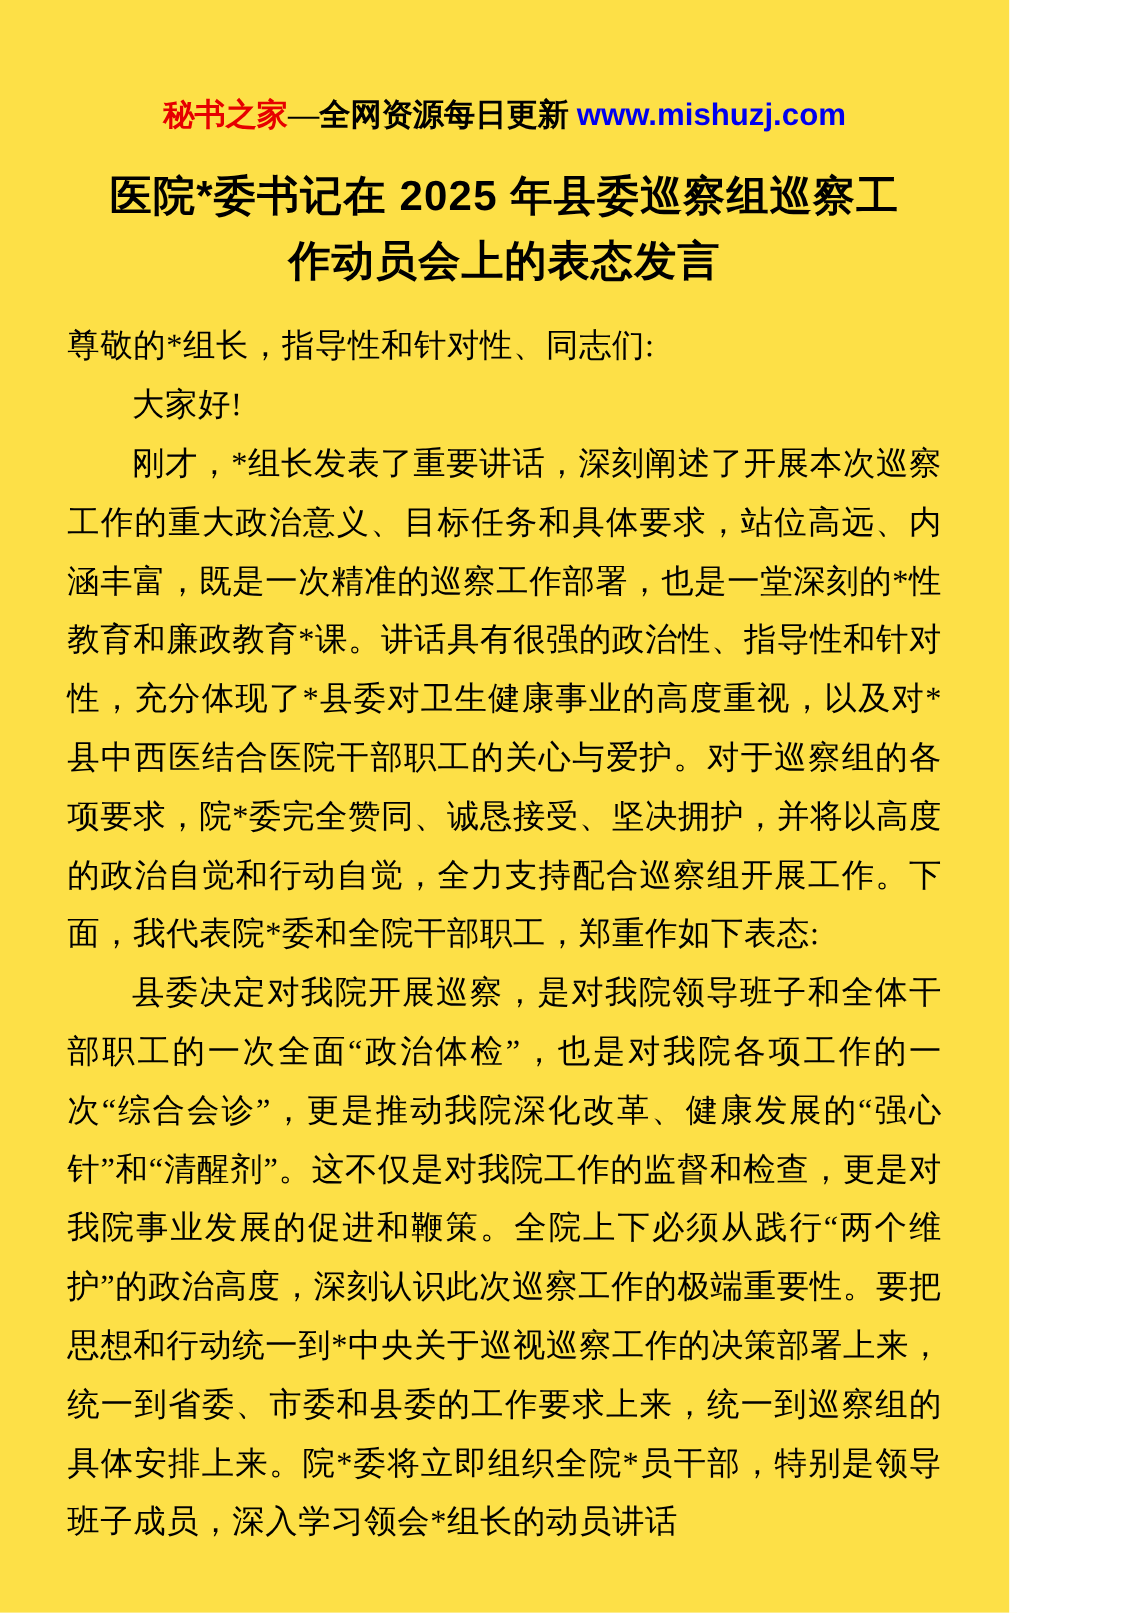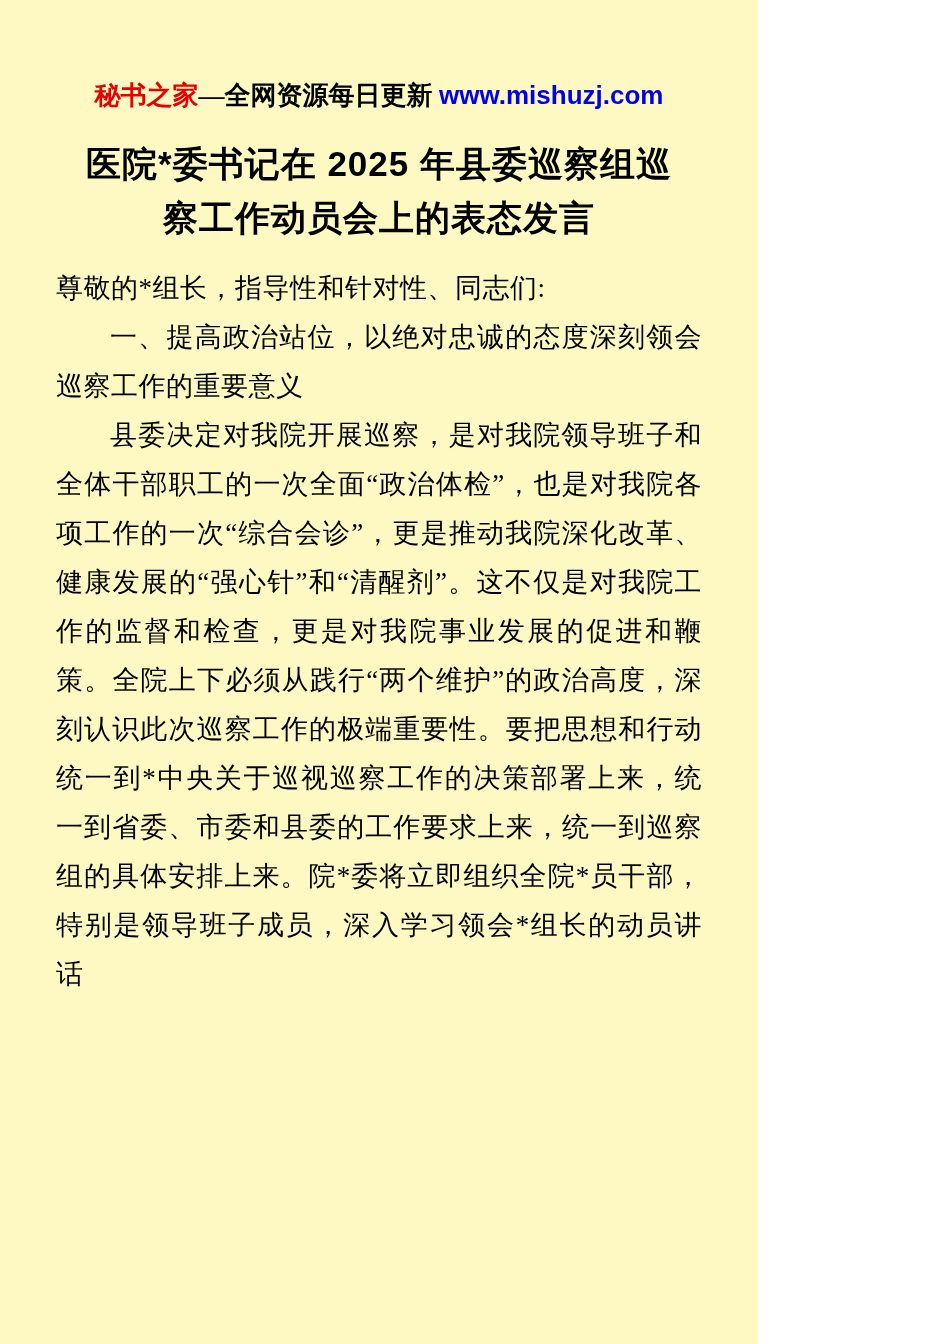--- a/index.html
+++ b/index.html
@@ -2,24 +2,24 @@
 <html><head>
 <meta charset="utf-8">
 <style>
   html, body {
     margin: 0;
     padding: 0;
     background: #ffffff;
   }
   .page {
     position: relative;
-    width: 758px;
+    width: 841px;
     height: 1344px;
     box-sizing: border-box;
-    background: #fef9c3;
+    background: #fde047;
     padding: 78px 56px 0 56px;
     overflow: hidden;
     color: #000000;
     font-family: "Liberation Serif", serif;
   }
   .header-line {
     text-align: center;
     font-size: 26px;
     font-weight: 700;
     margin: 0 0 24px 0;
@@ -67,19 +67,20 @@
 <div class="page">
 
   <div class="header-line">
     <span class="brand">秘书之家</span><span class="tagline">—全网资源每日更新 </span><a class="site-url">www.mishuzj.com</a>
   </div>
 
   <h1 class="doc-title">医院*委书记在 2025 年县委巡察组巡察工作动员会上的表态发言</h1>
 
   <p class="para no-indent">尊敬的*组长，指导性和针对性、同志们:</p>
 
+  <p class="para">大家好!</p>
 
+  <p class="para">刚才，*组长发表了重要讲话，深刻阐述了开展本次巡察工作的重大政治意义、目标任务和具体要求，站位高远、内涵丰富，既是一次精准的巡察工作部署，也是一堂深刻的*性教育和廉政教育*课。讲话具有很强的政治性、指导性和针对性，充分体现了*县委对卫生健康事业的高度重视，以及对*县中西医结合医院干部职工的关心与爱护。对于巡察组的各项要求，院*委完全赞同、诚恳接受、坚决拥护，并将以高度的政治自觉和行动自觉，全力支持配合巡察组开展工作。下面，我代表院*委和全院干部职工，郑重作如下表态:</p>
 
-  <p class="para section-heading">一、提高政治站位，以绝对忠诚的态度深刻领会巡察工作的重要意义</p>
 
   <p class="para">县委决定对我院开展巡察，是对我院领导班子和全体干部职工的一次全面“政治体检”，也是对我院各项工作的一次“综合会诊”，更是推动我院深化改革、健康发展的“强心针”和“清醒剂”。这不仅是对我院工作的监督和检查，更是对我院事业发展的促进和鞭策。全院上下必须从践行“两个维护”的政治高度，深刻认识此次巡察工作的极端重要性。要把思想和行动统一到*中央关于巡视巡察工作的决策部署上来，统一到省委、市委和县委的工作要求上来，统一到巡察组的具体安排上来。院*委将立即组织全院*员干部，特别是领导班子成员，深入学习领会*组长的动员讲话</p>
 
 </div>
 
 </body></html>

